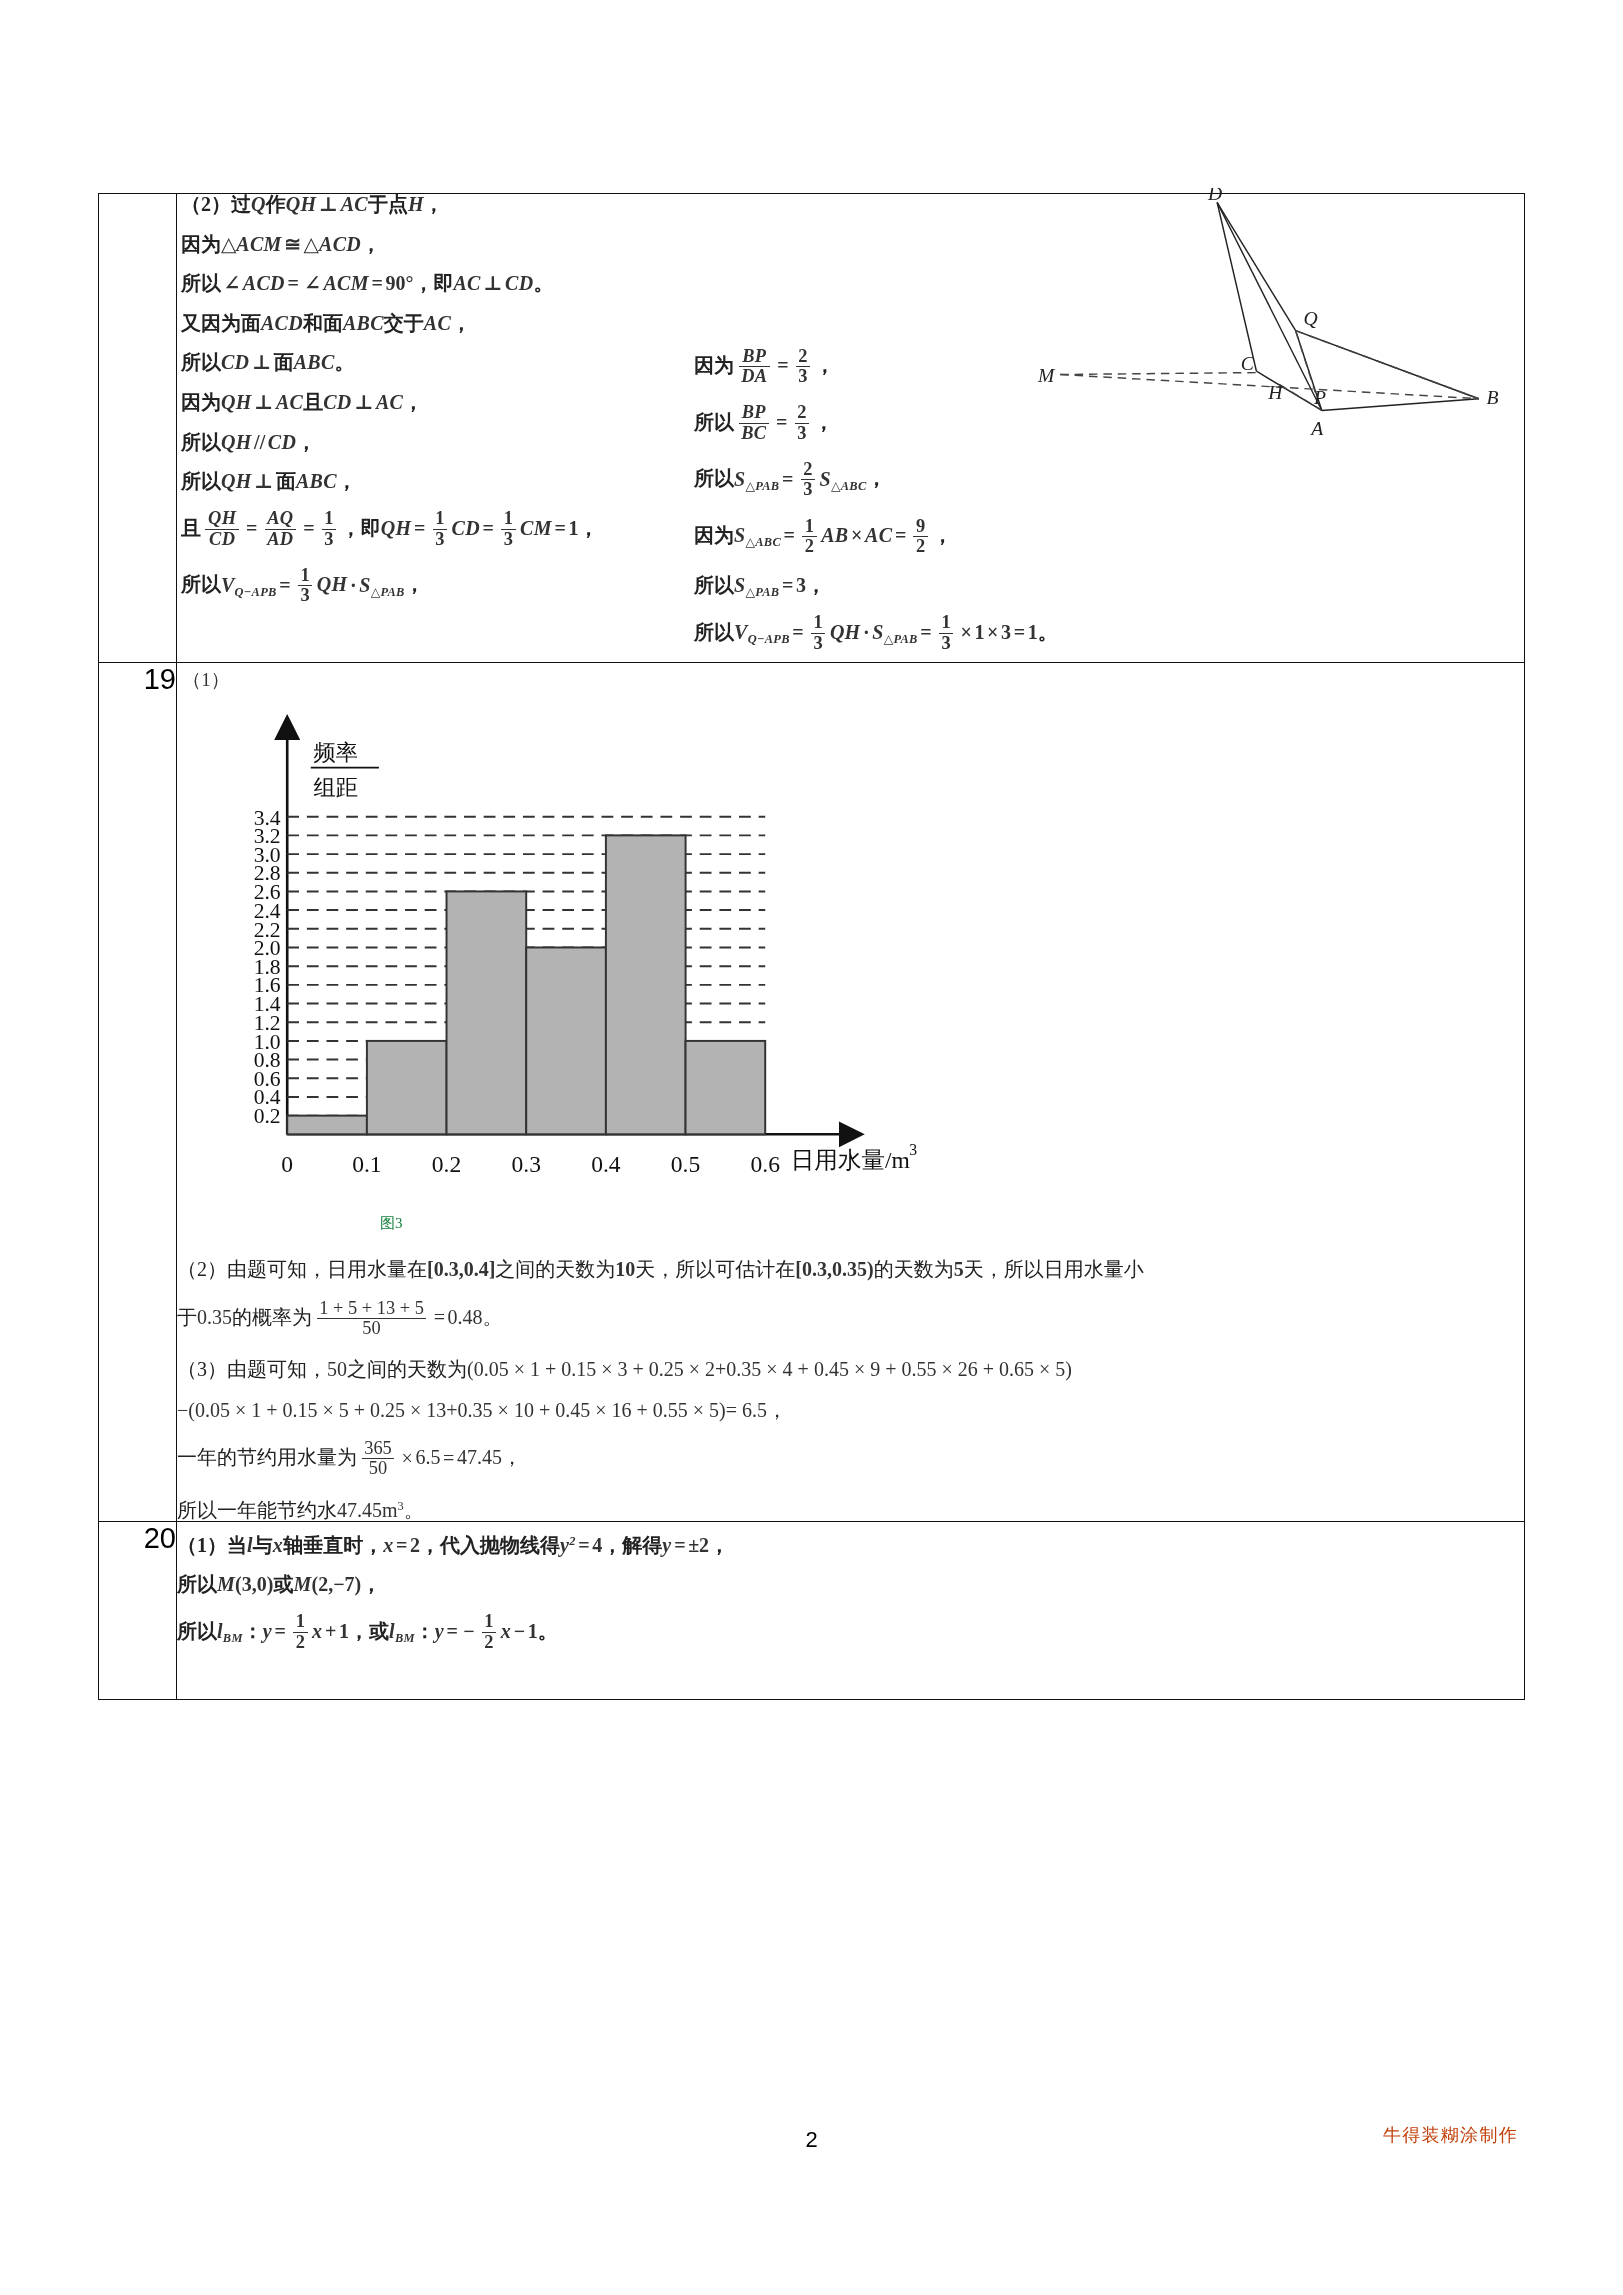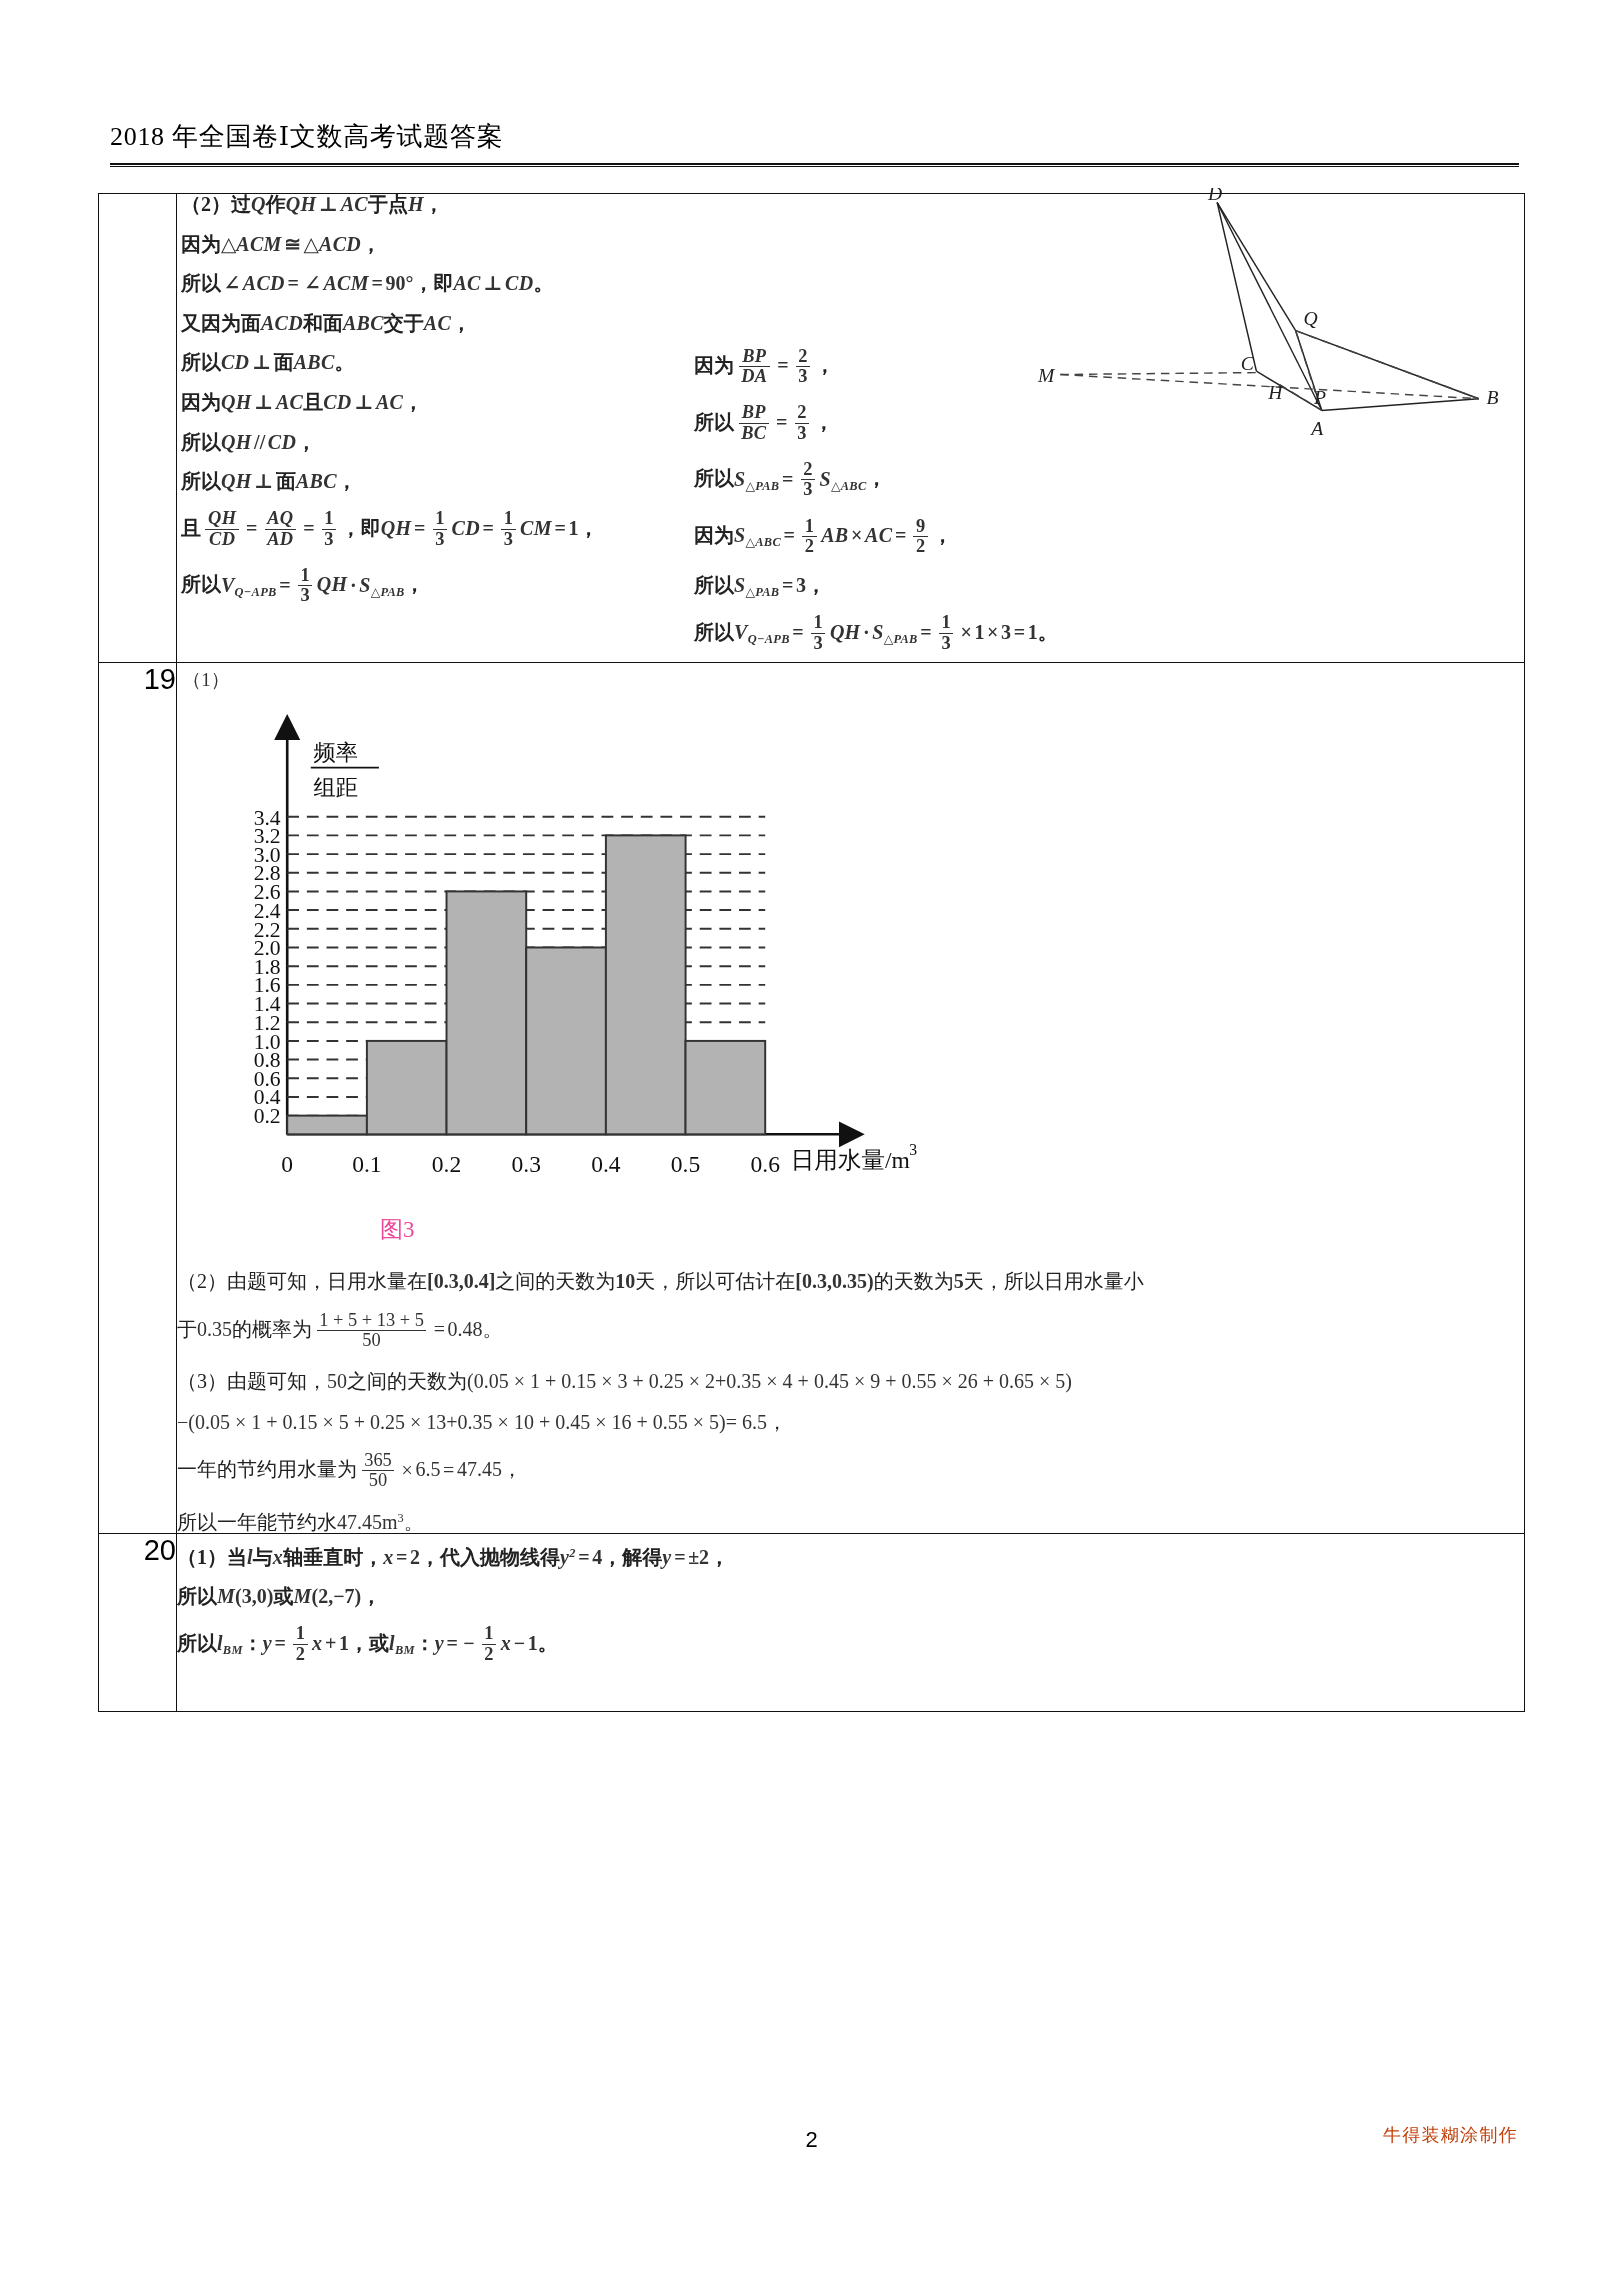--- a/index.html
+++ b/index.html
@@ -83,21 +83,21 @@
   .colL{position:absolute;left:3.9px;top:0;width:497px;}
   .colR{position:absolute;left:517px;top:154px;width:406px;}
 
   
   .geo{position:absolute;right:6.5px;top:-6.5px;width:497px;height:288px;}
 
   
   .q19-body{padding:11.8px 14.4px 19.6px 17px;}
   .sub-label{font-size:19px;color:#333;margin:3.9px 0 0 5.2px;}
   .chart-wrap{position:relative;width:753px;height:511px;margin:9.2px 0 0 11.8px;}
-  .fig-cap{font-size:23px;margin:1.3px 0 0 203px;color:#ec4899;}
+  .fig-cap{font-size:15px;margin:1.3px 0 0 203px;color:#15803d;}
 
   .para{
     font-size:20px;line-height:1.05;color:#2d2d2d;
     margin:19.6px 0 0 0;
   }
   .para.first{margin-top:26px;}
 
   
   .footer{
     position:absolute;left:0;top:2127px;width:1623px;
@@ -111,24 +111,20 @@
     font-size:18px;letter-spacing:1.3px;color:#c2410c;
   }
   svg{display:block;}
   svg text{font-family:"Liberation Serif","DejaVu Serif",serif;}
 </style>
 </head>
 <body>
 
 <div class="page">
 
-  <div class="header">
-    <div class="header-title">2018 年全国卷Ⅰ文数高考试题答案</div>
-    <div class="header-rule"></div>
-  </div>
 
   <table class="tbl">
 
     <tbody>
         <tr>
       <td class="col-num">
         <span class="num-label"></span>
       </td>
       <td class="col-body" style="height:468px;">
         <div class="two-col">

